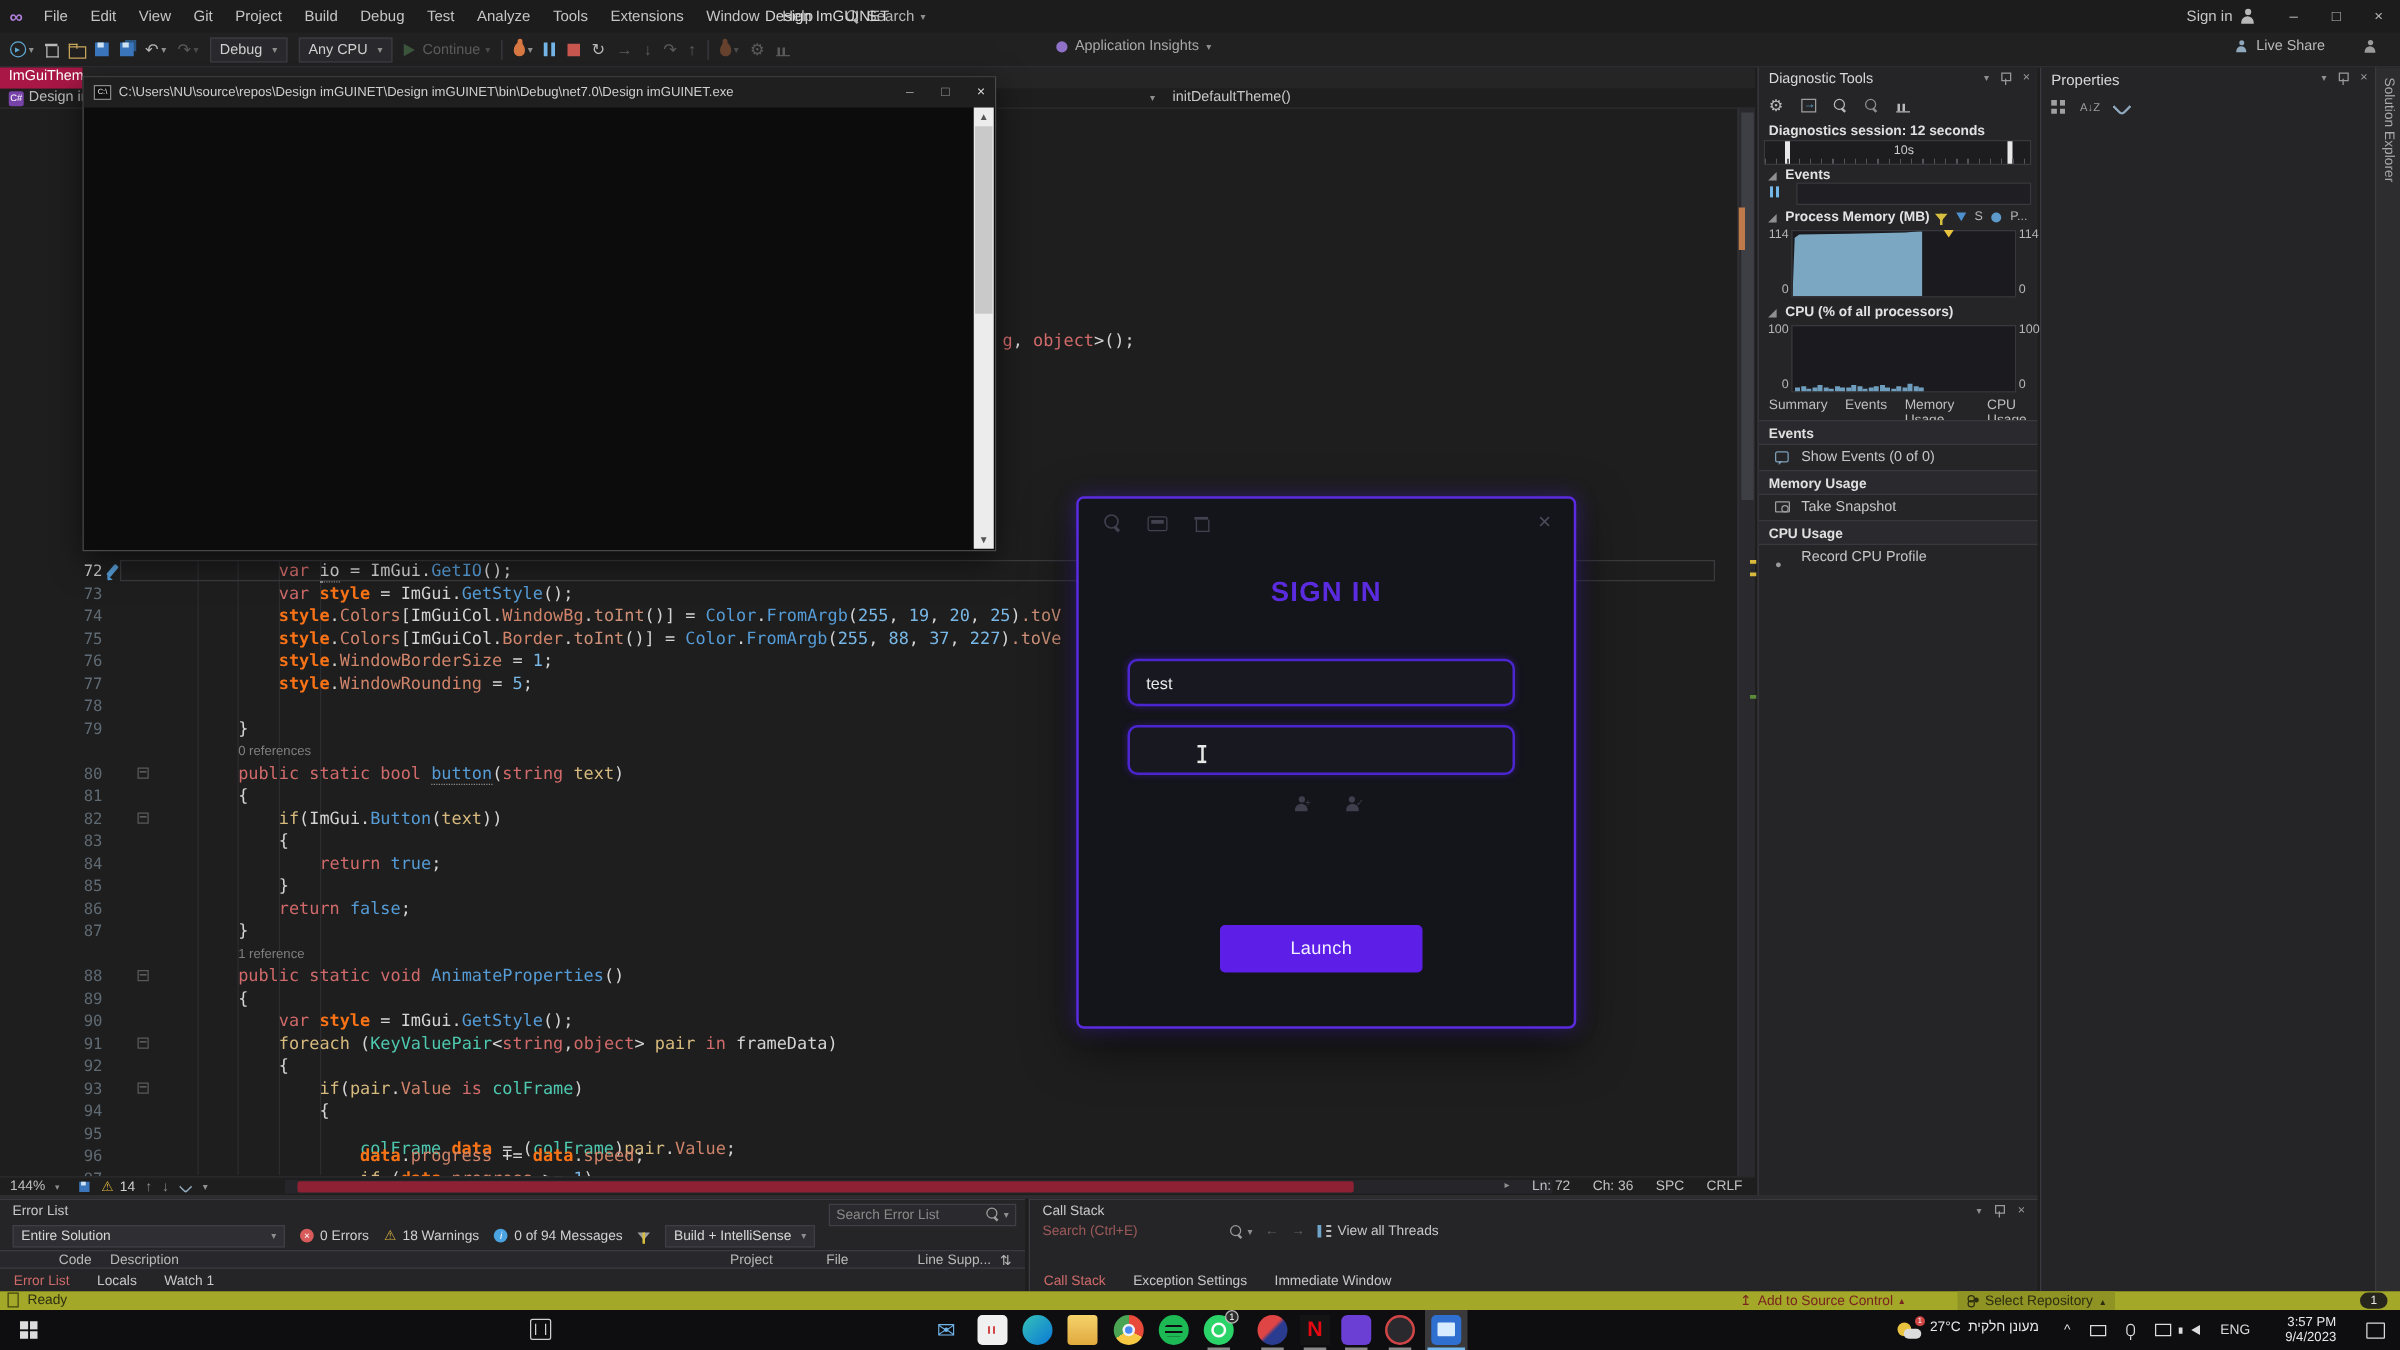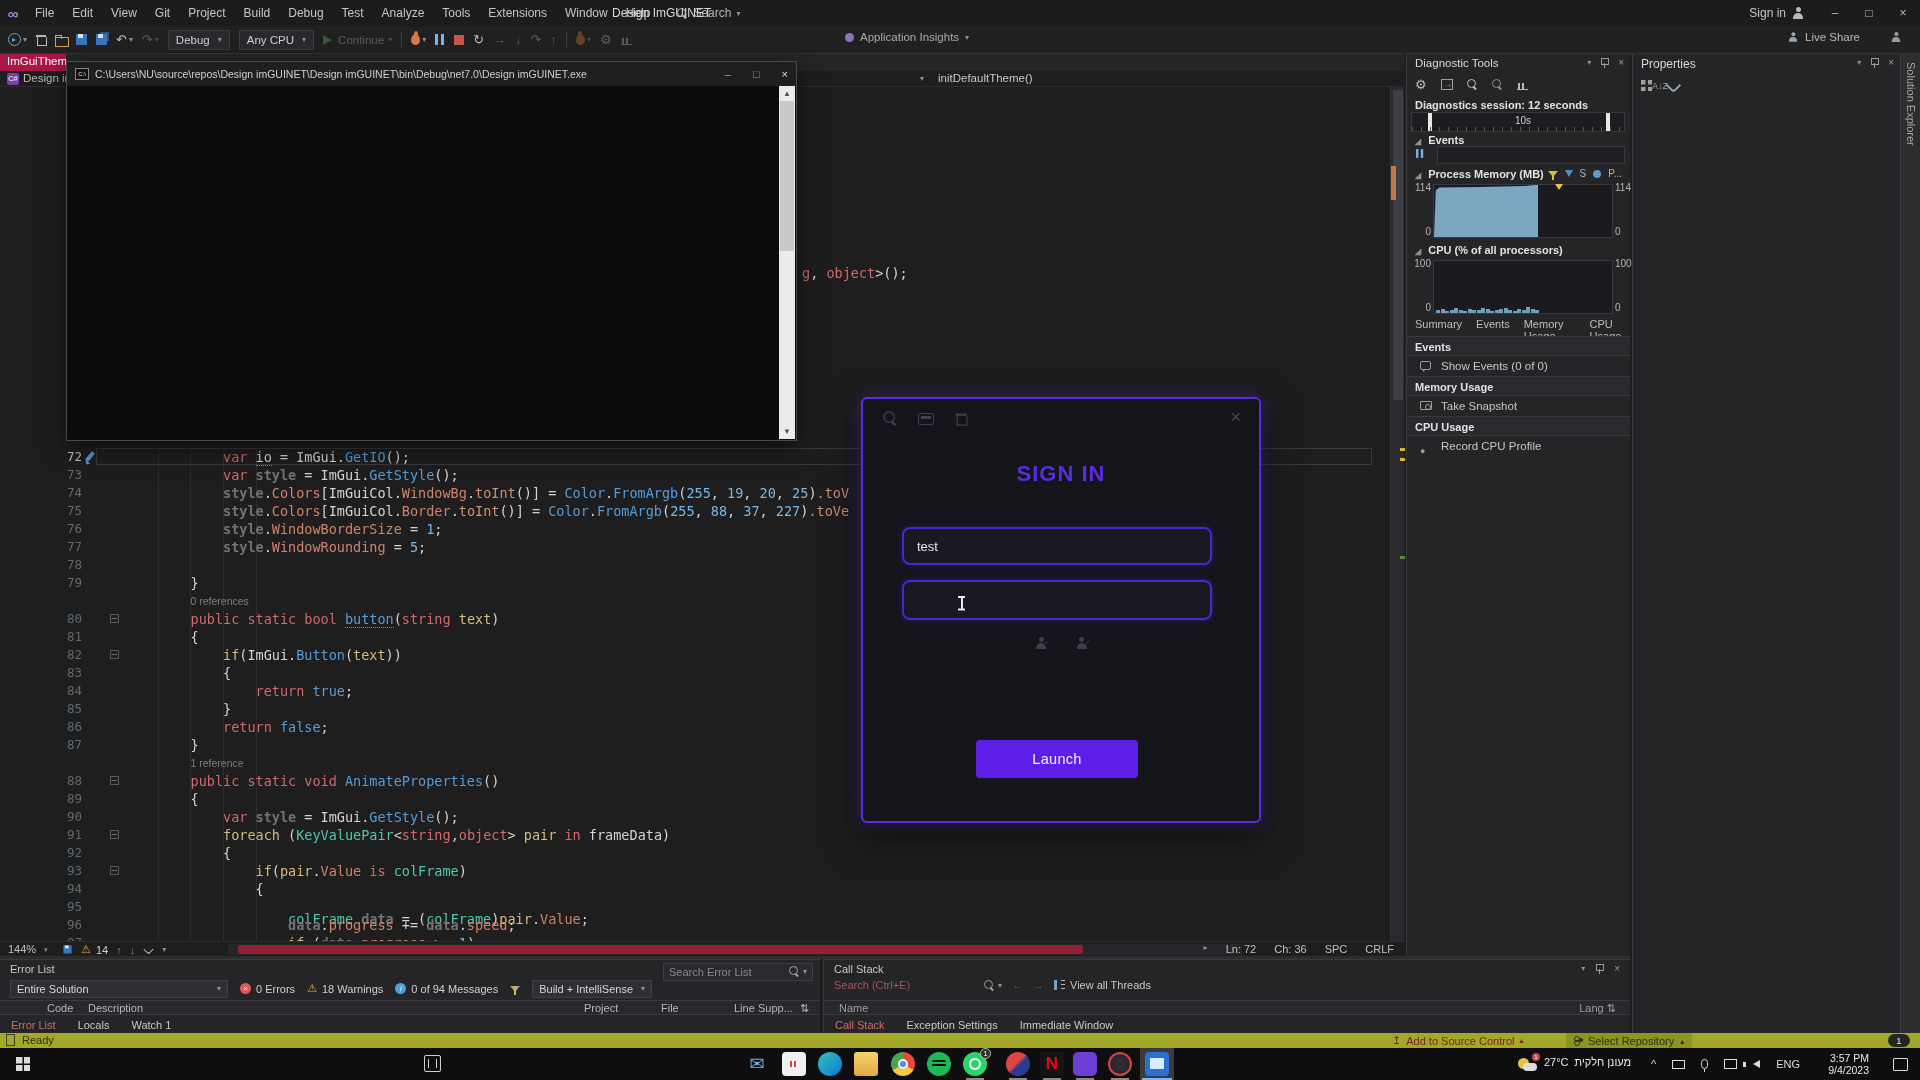--- a/index.html
+++ b/index.html
@@ -88,21 +88,21 @@
   .row .ln { position:absolute; left:40px; width:42px; text-align:right; color:#5f6a73; font-size:12.5px; }
   .row.cur .ln { color:#c6c6c6; }
   .row.cur .hl { position:absolute; left:96px; right:18px; top:0; height:17px; border:1px solid #3a3a3f; }
   .row .minus { position:absolute; left:110px; top:3.5px; width:9px; height:9px; border:1px solid #5a5a5a; color:#9a9a9a; font-size:9px; line-height:7px; text-align:center; background:#1e1e1e; }
   .row .code { position:absolute; top:0; }
   .row .ref { font-family:"Liberation Sans", sans-serif; font-size:10.5px; color:#7f7f7f; }
   .pen { position:absolute; left:88px; top:3px; width:4px; height:11px; background:#569cd6; transform:rotate(40deg); border-radius:1px; }
   .pen::after { content:""; position:absolute; left:0.5px; top:11px; border-left:3px solid transparent; border-right:3px solid transparent; border-top:3px solid #569cd6; }
   .k{color:#d16a6a;} .y{color:#d7ba7d;} .m{color:#569cd6;} .t{color:#4ec9b0;}
   .n{color:#79b8e6;} .s{color:#d0846a;} .o{color:#ce9178;} .w{color:#d4d4d4;}
-  .b{color:#737373; font-weight:bold;}
+  .b{color:#f97316; font-weight:bold;}
   .u{color:#d4d4d4; border-bottom:1px dotted #8a8a8a;}
   .mu{color:#569cd6; border-bottom:1px dotted #8a8a8a;}
   .stray { position:absolute; left:802px; top:265px; font-family:"DejaVu Sans Mono", monospace; font-size:13.5px; }
 
   
   .vscroll { position:absolute; left:1390px; top:86px; width:14px; height:855px; background:#29292e; border-left:1px solid #333338; }
   .vthumb { position:absolute; left:2px; top:4px; width:10px; height:310px; background:#3e3e45; }
   .vmark { position:absolute; width:5px; height:3px; }
 
   
@@ -170,21 +170,21 @@
   .tri-b { width:0; height:0; border-left:4.5px solid transparent; border-right:4.5px solid transparent; border-top:7px solid #4e8fd0; display:inline-block; }
   .cir-b { width:8px; height:8px; border-radius:50%; background:#5d9ac9; display:inline-block; }
   #diag-tabs { position:absolute; left:8px; top:264px; display:flex; gap:14px; color:#bdbdbd; font-size:11px; }
   #diag-sections { position:absolute; left:0; top:282px; width:100%; }
   .dsrow { position:relative; height:20px; line-height:20px; padding-left:8px; }
   .dsrow.hdr { background:#2a2a2e; border-top:1px solid #38383e; border-bottom:1px solid #38383e; font-weight:bold; color:#e0e0e0; font-size:11px; }
   .dsrow.itm { color:#c6c6c6; padding-left:34px; }
   .dsrow.itm .ic { position:absolute; left:13px; top:5px; color:#8fa8bc; }
 
   .props { position:absolute; left:1632px; top:54px; width:268px; height:979px; background:#252527; border-left:1px solid #3a3a40; }
-  .props-tools { position:absolute; left:8px; top:26px; display:flex; color:#b0b0b0; align-items:center; }
+  .props-tools { position:absolute; left:8px; top:26px; display:flex; gap:12px; color:#b0b0b0; align-items:center; }
   .grid-ico { width:11px; height:11px; display:inline-block; background:
      linear-gradient(#9f9f9f,#9f9f9f) 0 0/4.5px 4.5px no-repeat,
      linear-gradient(#9f9f9f,#9f9f9f) 6.5px 0/4.5px 4.5px no-repeat,
      linear-gradient(#9f9f9f,#9f9f9f) 0 6.5px/4.5px 4.5px no-repeat,
      linear-gradient(#9f9f9f,#9f9f9f) 6.5px 6.5px/4.5px 4.5px no-repeat; }
   .az-ico { font-size:9px; color:#9f9f9f; letter-spacing:0; }
   .wrench-ico { width:11px; height:11px; border-left:2.5px solid #8fa8bc; border-bottom:2.5px solid #8fa8bc; border-radius:0 0 0 4px; transform:rotate(-45deg); display:inline-block; }
   .side-strip { position:absolute; left:1900px; top:54px; width:20px; height:979px; background:#2d2d30; border-left:1px solid #3a3a40; }
   .side-tab { position:absolute; left:4px; top:8px; writing-mode:vertical-lr; font-size:11px; color:#a8a8a8; }
 
@@ -652,24 +652,20 @@
           <span class="i-mag"></span>
           <span class="chev">▾</span>
         </span>
       <span style="color:#5f5f5f">←</span>
       <span style="color:#5f5f5f">→</span>
       <span class="chip">
         <span class="list-ico"></span>
         <span style="color:#c8c8c8">View all Threads</span>
       </span>
     </div>
-    <div class="cs-cols">
-      <span style="position:absolute;left:15px;top:1px">Name</span>
-      <span style="position:absolute;right:14px;top:1px"><span>Lang</span> ⇅</span>
-    </div>
     <div class="btabs" id="cs-tabs" style="top:57px">
         <span class="on">Call Stack</span>
         <span>Exception Settings</span>
         <span>Immediate Window</span>
       </div>
   </div>
 
   <div class="statusbar">
     <div class="sb-left">
       <span class="i-doc"></span>

